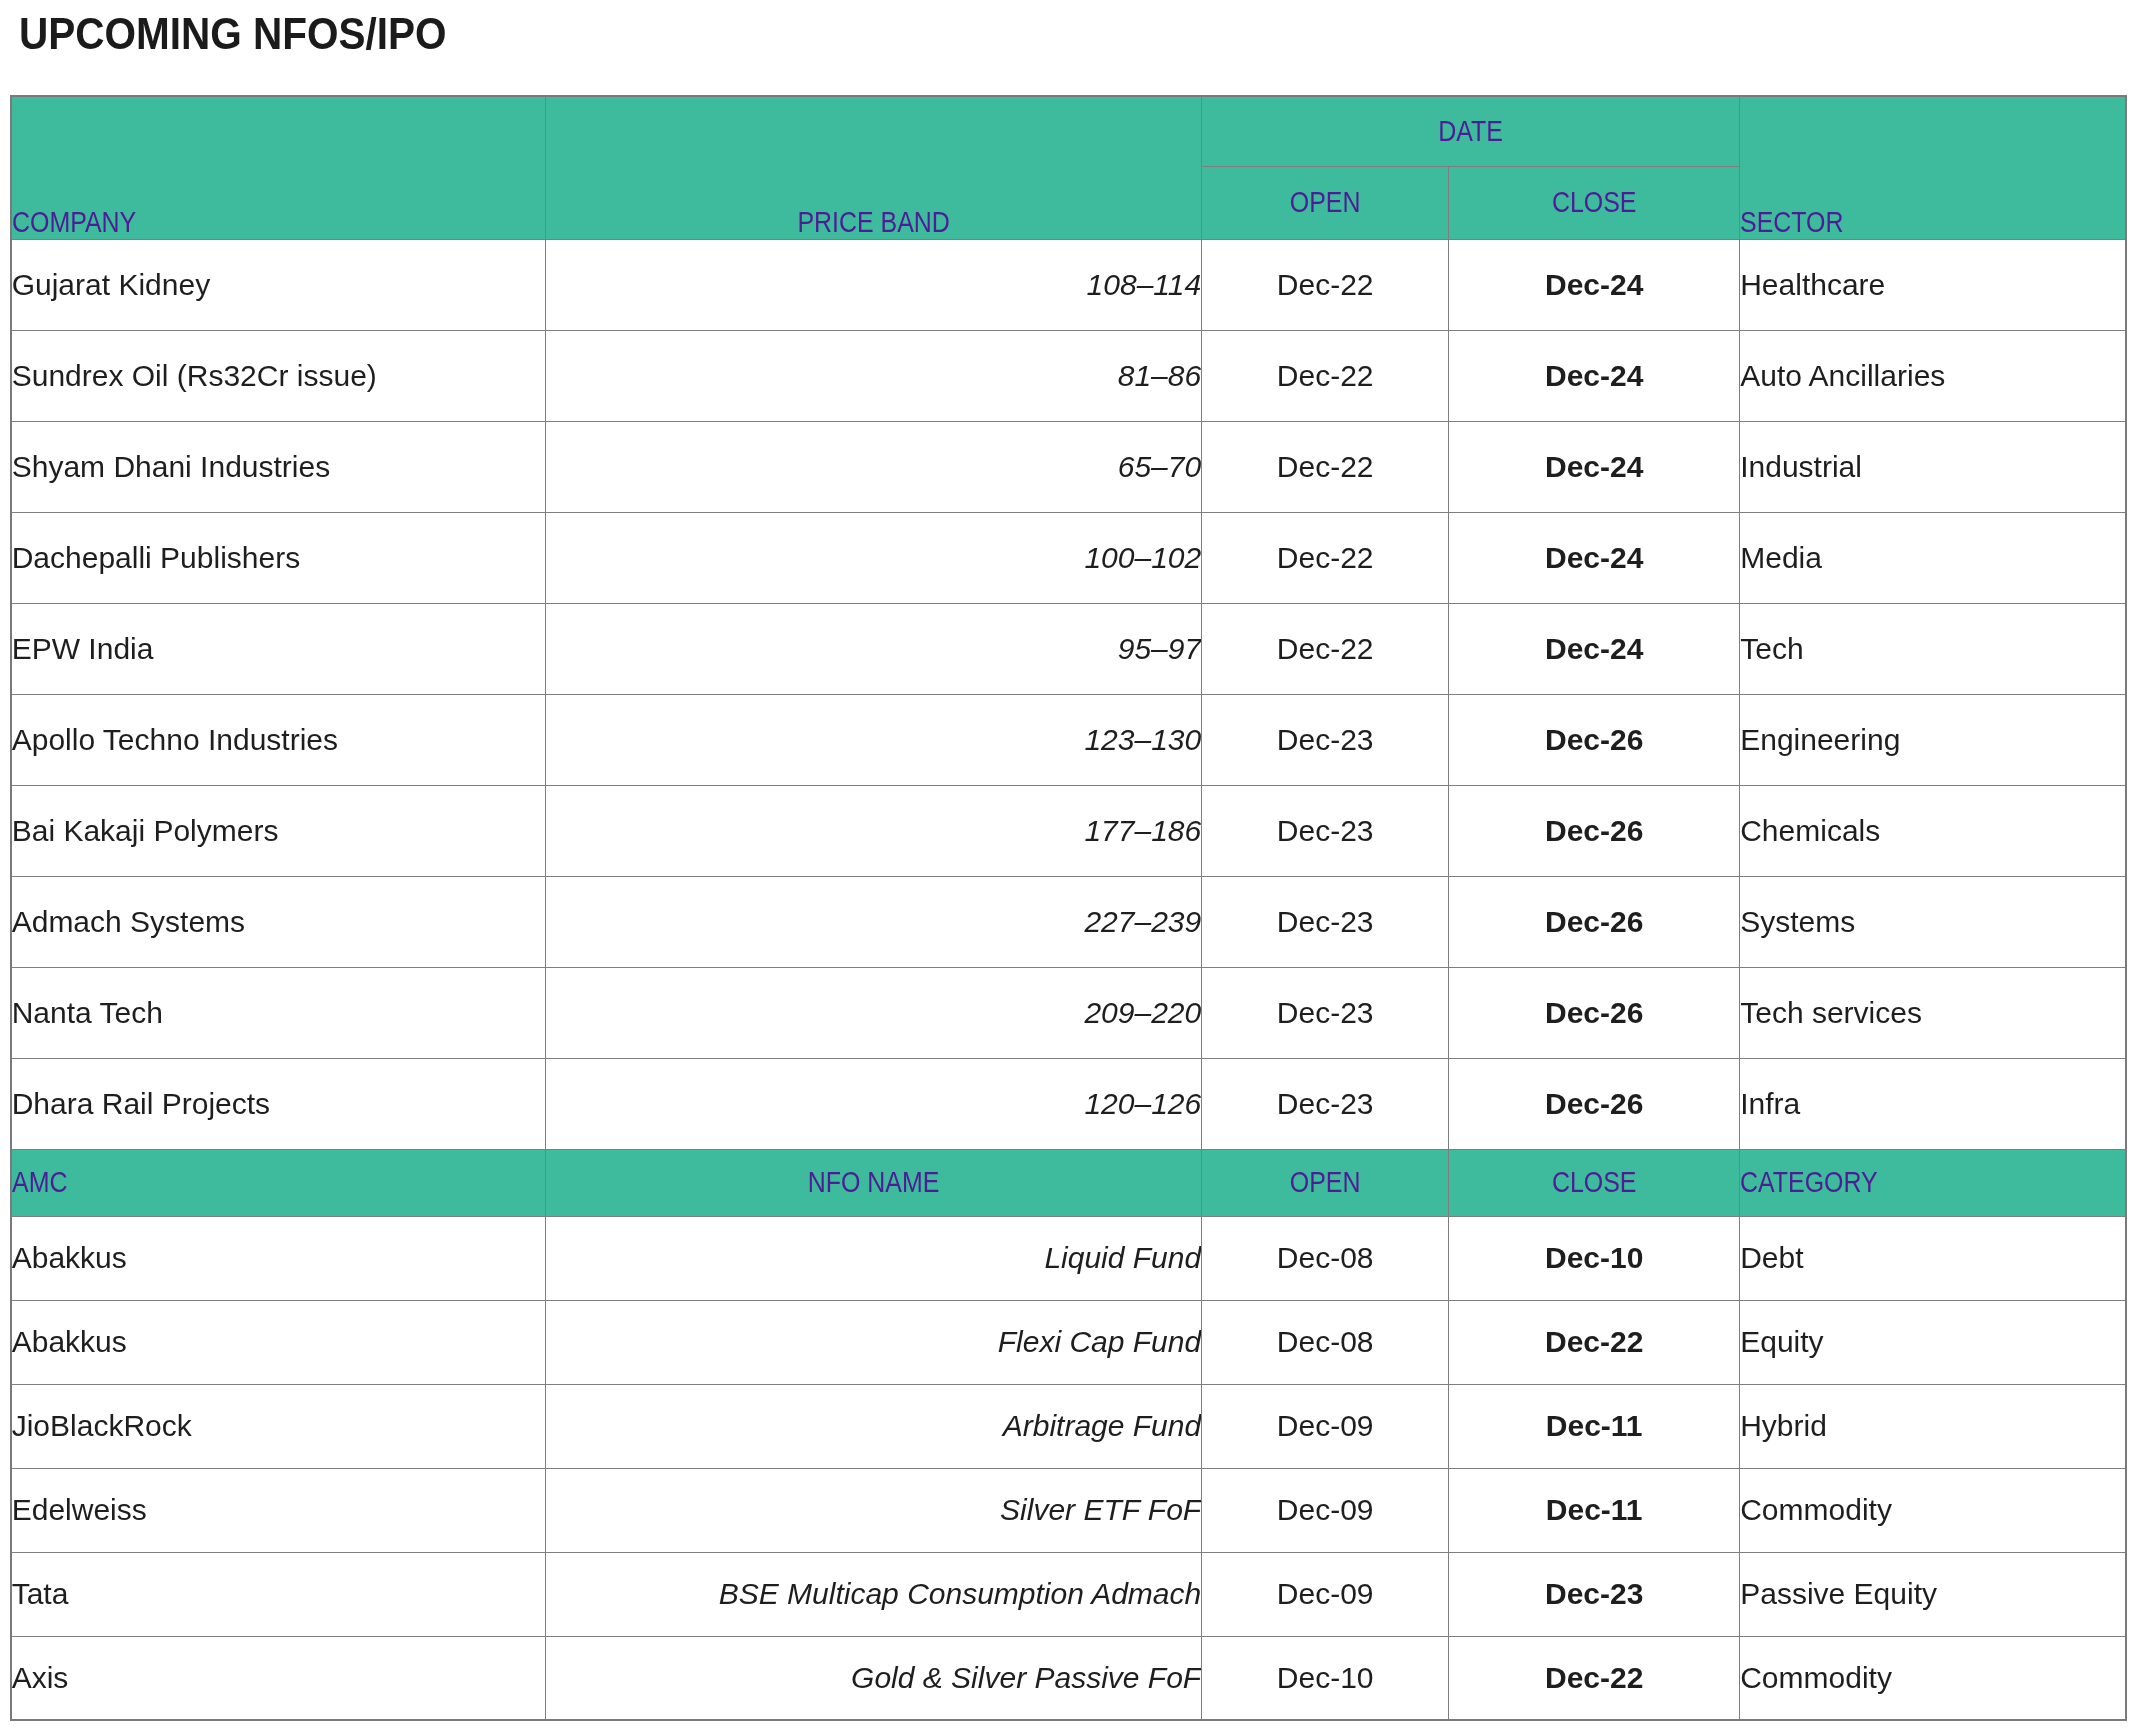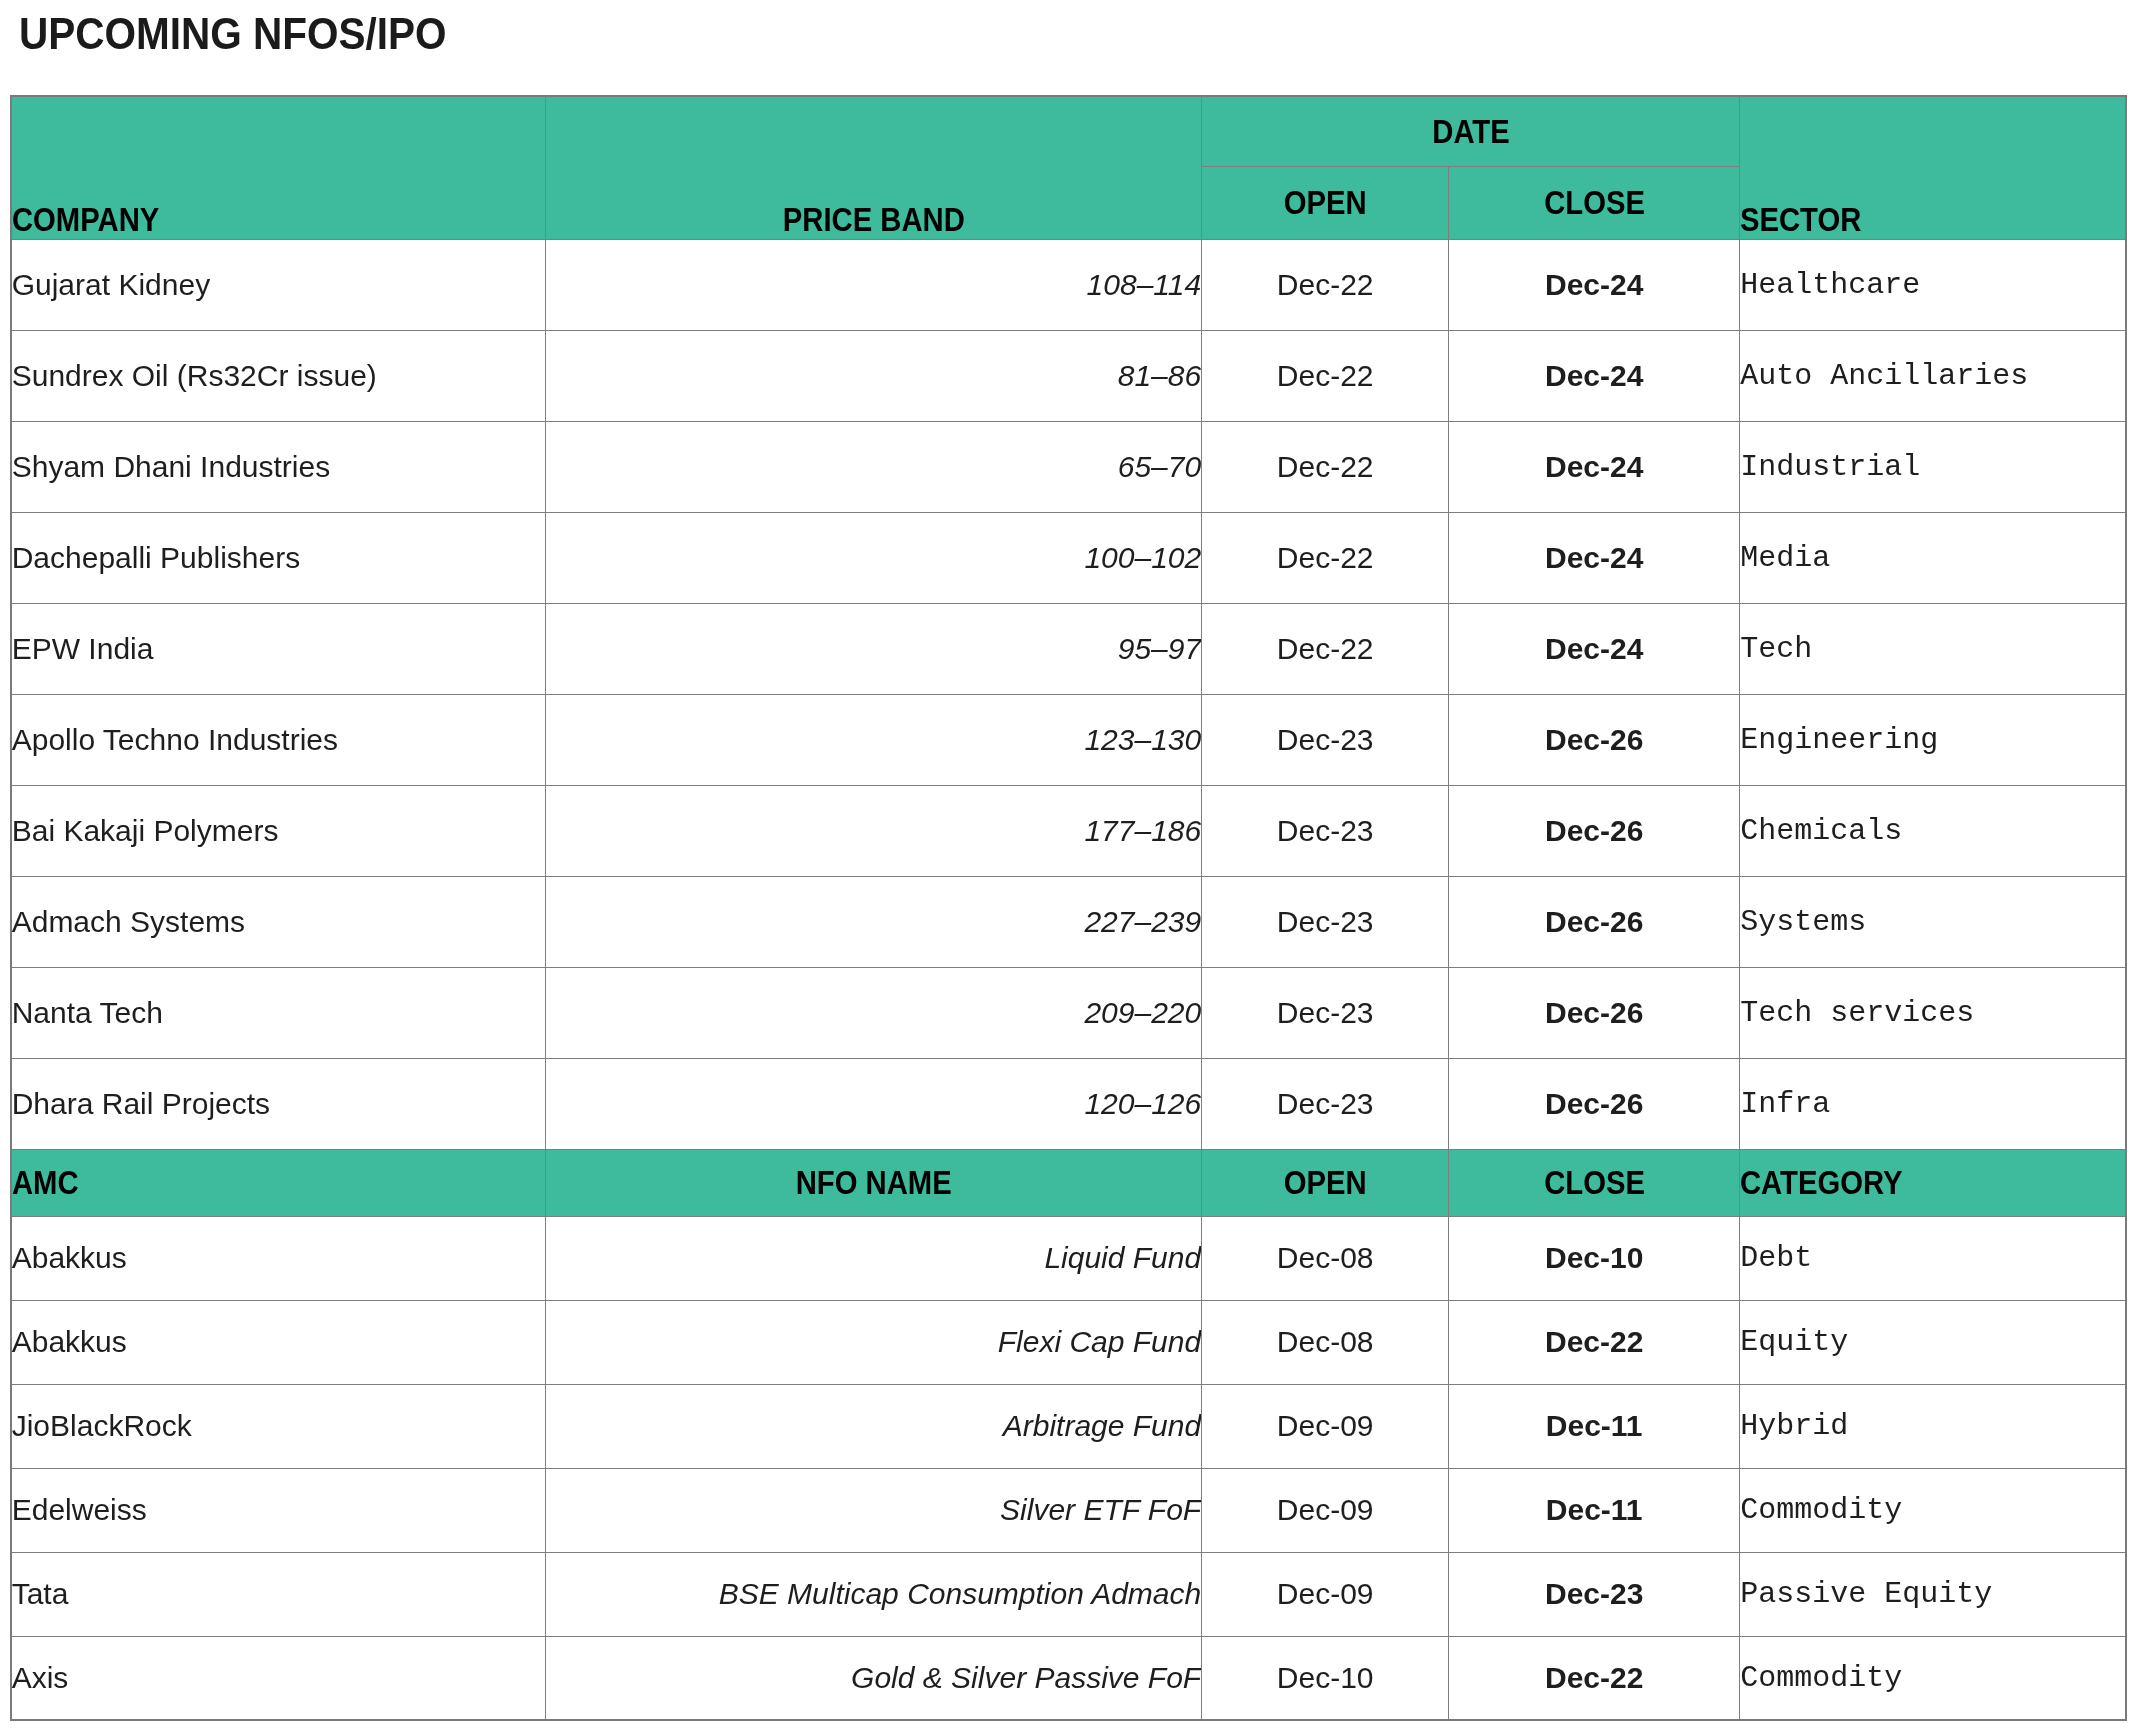--- a/index.html
+++ b/index.html
@@ -38,23 +38,23 @@
   table.nfo-ipo th, table.nfo-ipo td {
     border: 1.9px solid #7e7e7e;
     padding: 0;
     overflow: hidden;
     white-space: nowrap;
   }
 
   
   .hdr {
     background: #3EBB9D;
-    color: #000000;
-    font-weight: 700;
-    font-size: 34px;
+    color: #4c1d95;
+    font-weight: 400;
+    font-size: 29px;
   }
   .cond { display: inline-block; transform: scaleX(0.86); transform-origin: center center; }
   .cond-l { display: inline-block; transform: scaleX(0.86); transform-origin: left center; }
 
   tr.tier1 { height: 70px; }
   tr.tier2 { height: 73px; }
   th.h-span { vertical-align: bottom; padding-bottom: 20.4px; }
   th.h-company { text-align: left; padding-left: 56px; }
   th.h-price { text-align: center; }
   th.h-sector { text-align: left; padding-left: 99px; }
@@ -72,21 +72,21 @@
   tr.nfo-row { height: 84px; }
   td {
     font-size: 30px;
     color: #1e1e1e;
     vertical-align: middle;
   }
   td.c-company { text-align: left; padding-left: 50px; }
   td.c-price   { text-align: right; font-style: italic; }
   td.c-open    { text-align: center; }
   td.c-close   { text-align: center; font-weight: bold; }
-  td.c-sector  { text-align: left; padding-left: 99px; font-family: Liberation Mono, monospace; }
+  td.c-sector  { text-align: left; padding-left: 99px; }
 </style>
 </head>
 <body>
 
 <div class="page">
 
   <div class="title">UPCOMING NFOS/IPO</div>
 
   <table class="nfo-ipo">
     <colgroup>

